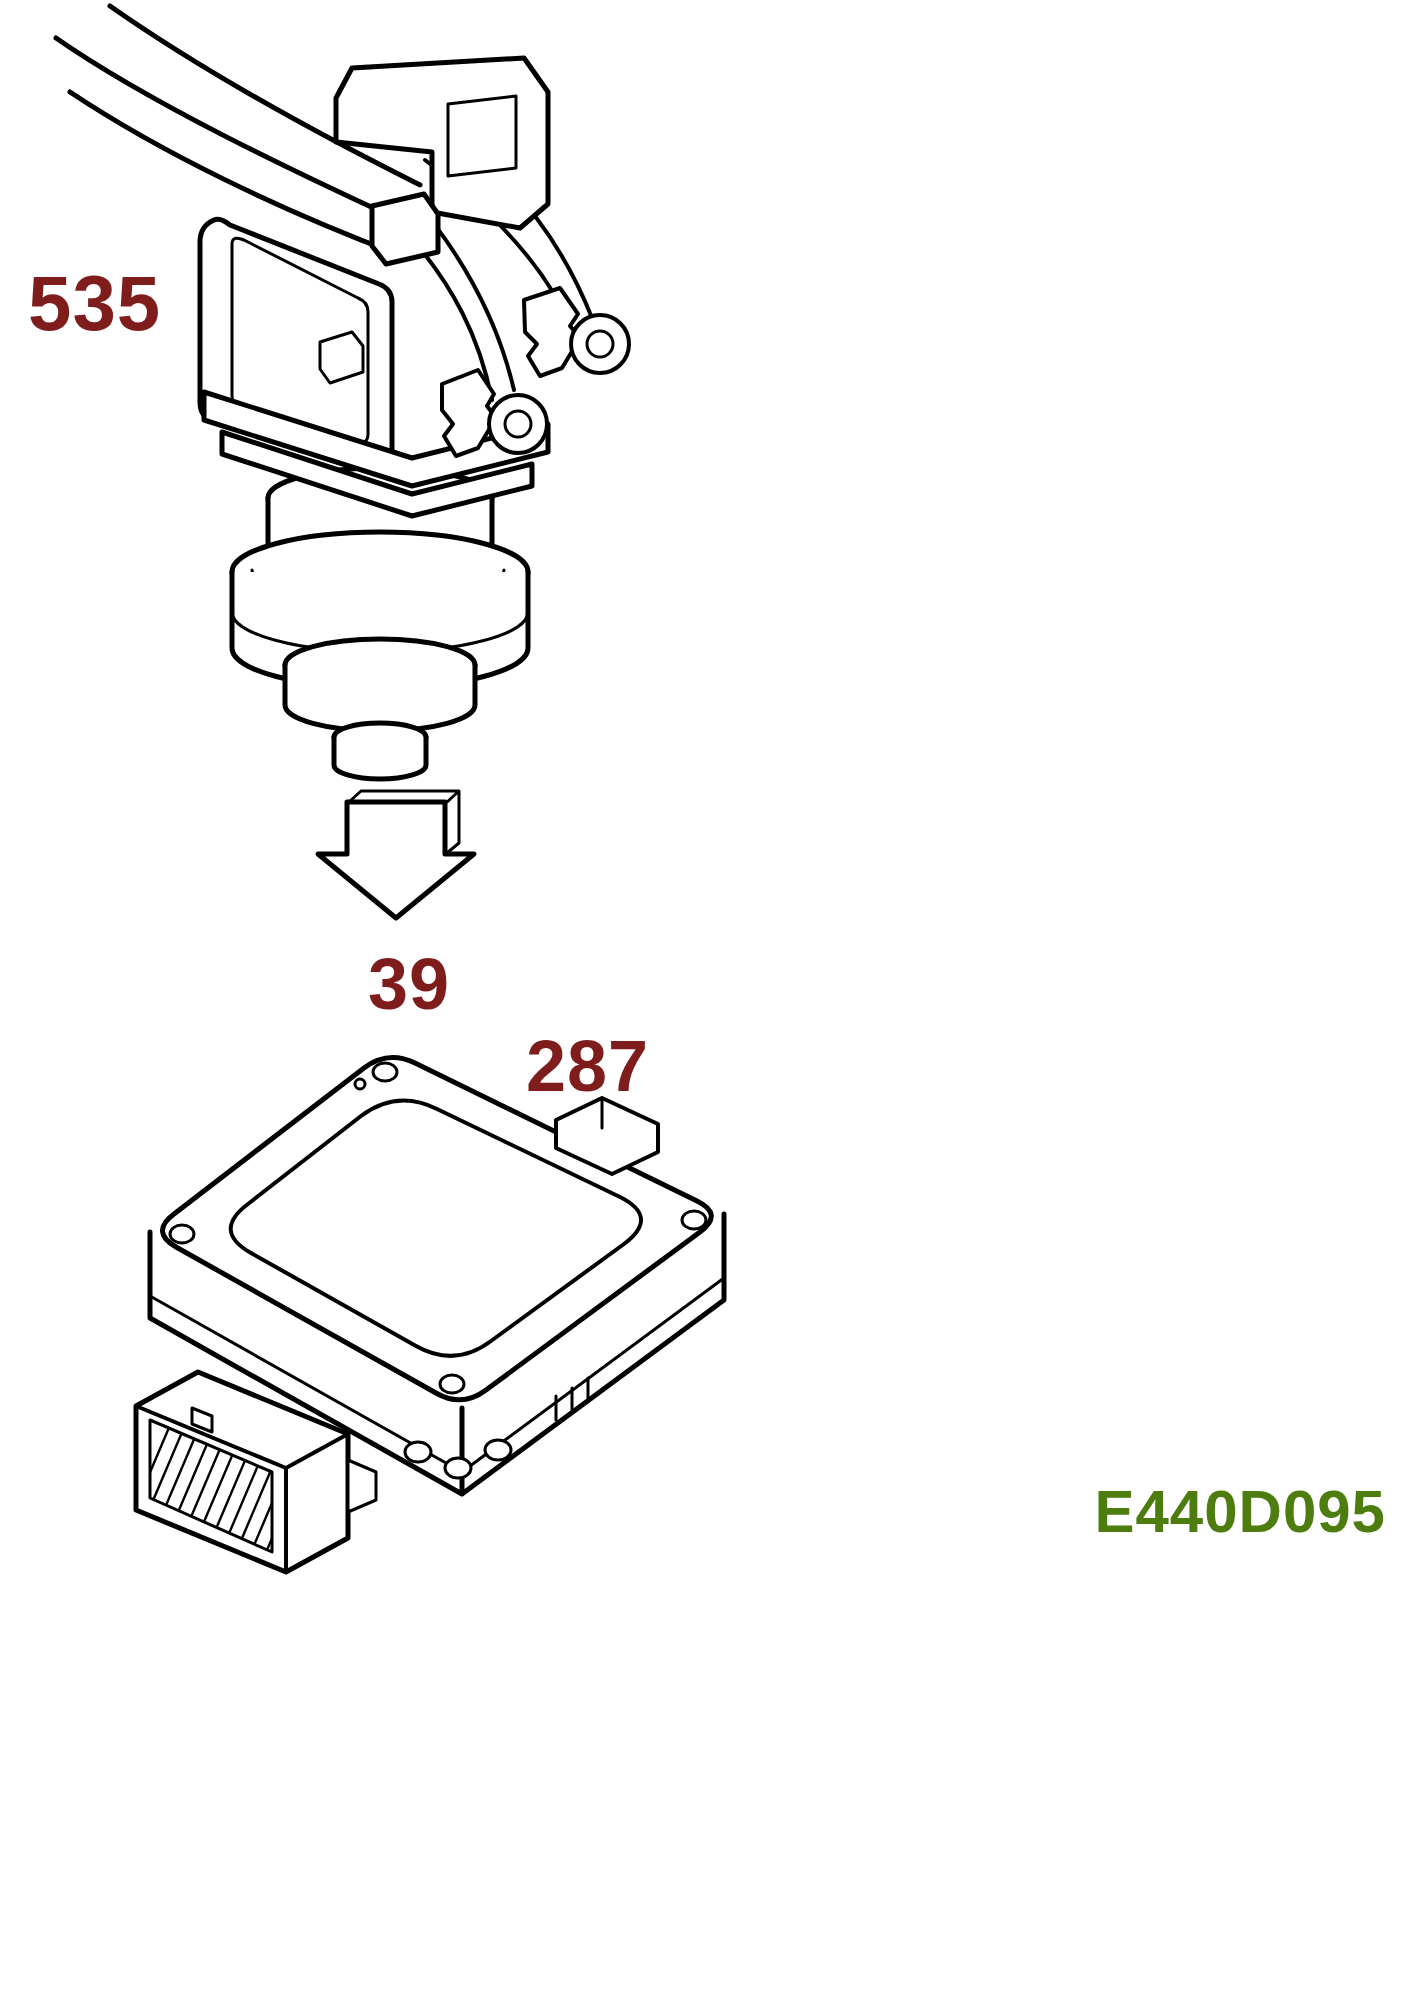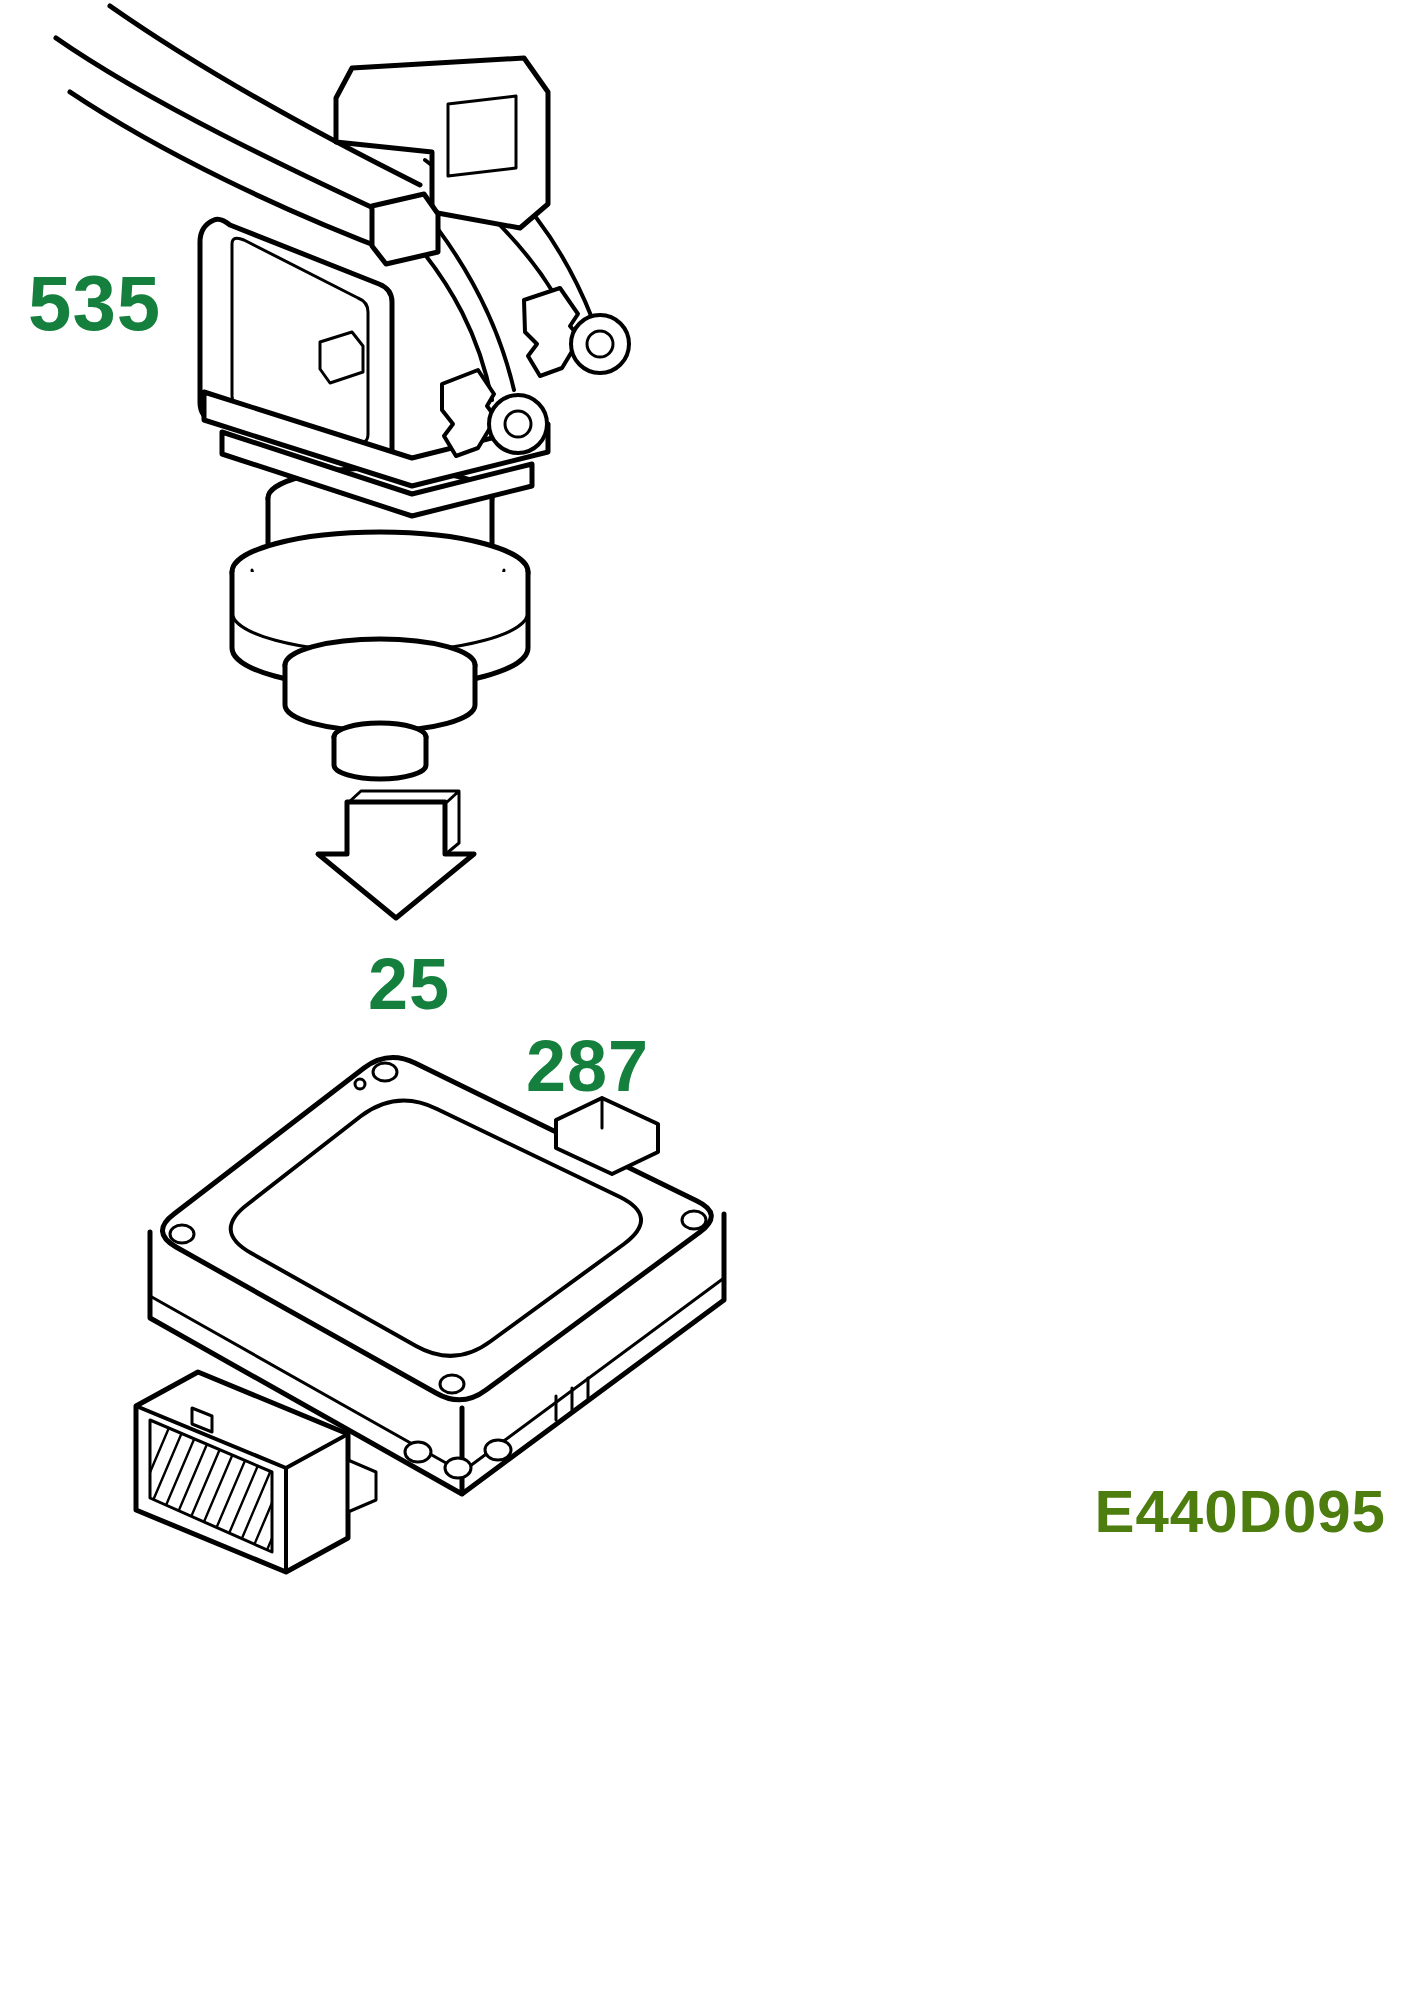--- a/index.html
+++ b/index.html
@@ -27,21 +27,21 @@
   }
   .s5  { stroke-width: 5;   fill: #ffffff; }
   .s5n { stroke-width: 5;   fill: none; }
   .s4  { stroke-width: 4;   fill: #ffffff; }
   .s4n { stroke-width: 4;   fill: none; }
   .s3  { stroke-width: 3;   fill: #ffffff; }
   .s3n { stroke-width: 3;   fill: none; }
   .hatch { stroke-width: 2.4; fill: none; }
   .label {
     position: absolute;
-    color: #15803d;
+    color: #7f1d1d;
     font-weight: bold;
     line-height: 1;
     letter-spacing: 1px;
   }
   .label-535 { left: 28px;  top: 264px;  font-size: 78px; }
   .label-21  { left: 368px; top: 948px;  font-size: 72px; }
   .label-502 { left: 526px; top: 1030px; font-size: 72px; }
   .figure-code {
     position: absolute;
     right: 22px;
@@ -143,19 +143,19 @@
       <path class="s3" d="M 192,1408 L 212,1416 L 212,1432 L 192,1424 Z"></path>
       <path class="s3" d="M 348,1460 L 376,1472 L 376,1500 L 348,1512 Z"></path>
       <g clip-path="url(#hatchclip)">
         <path class="hatch" d="M 100,1590 L 185,1390 M 115,1590 L 200,1390 M 130,1590 L 215,1390 M 145,1590 L 230,1390 M 160,1590 L 245,1390 M 175,1590 L 260,1390 M 190,1590 L 275,1390 M 205,1590 L 290,1390 M 220,1590 L 305,1390 M 235,1590 L 320,1390 M 250,1590 L 335,1390 M 265,1590 L 350,1390 M 280,1590 L 365,1390"></path>
       </g>
     </g>
   </svg>
 
   <div class="label label-535">535</div>
 
-  <div class="label label-21">25</div>
+  <div class="label label-21">39</div>
 
   <div class="label label-502">287</div>
 
   <div class="figure-code">E440D095</div>
 
 </div>
 
 </body></html>

